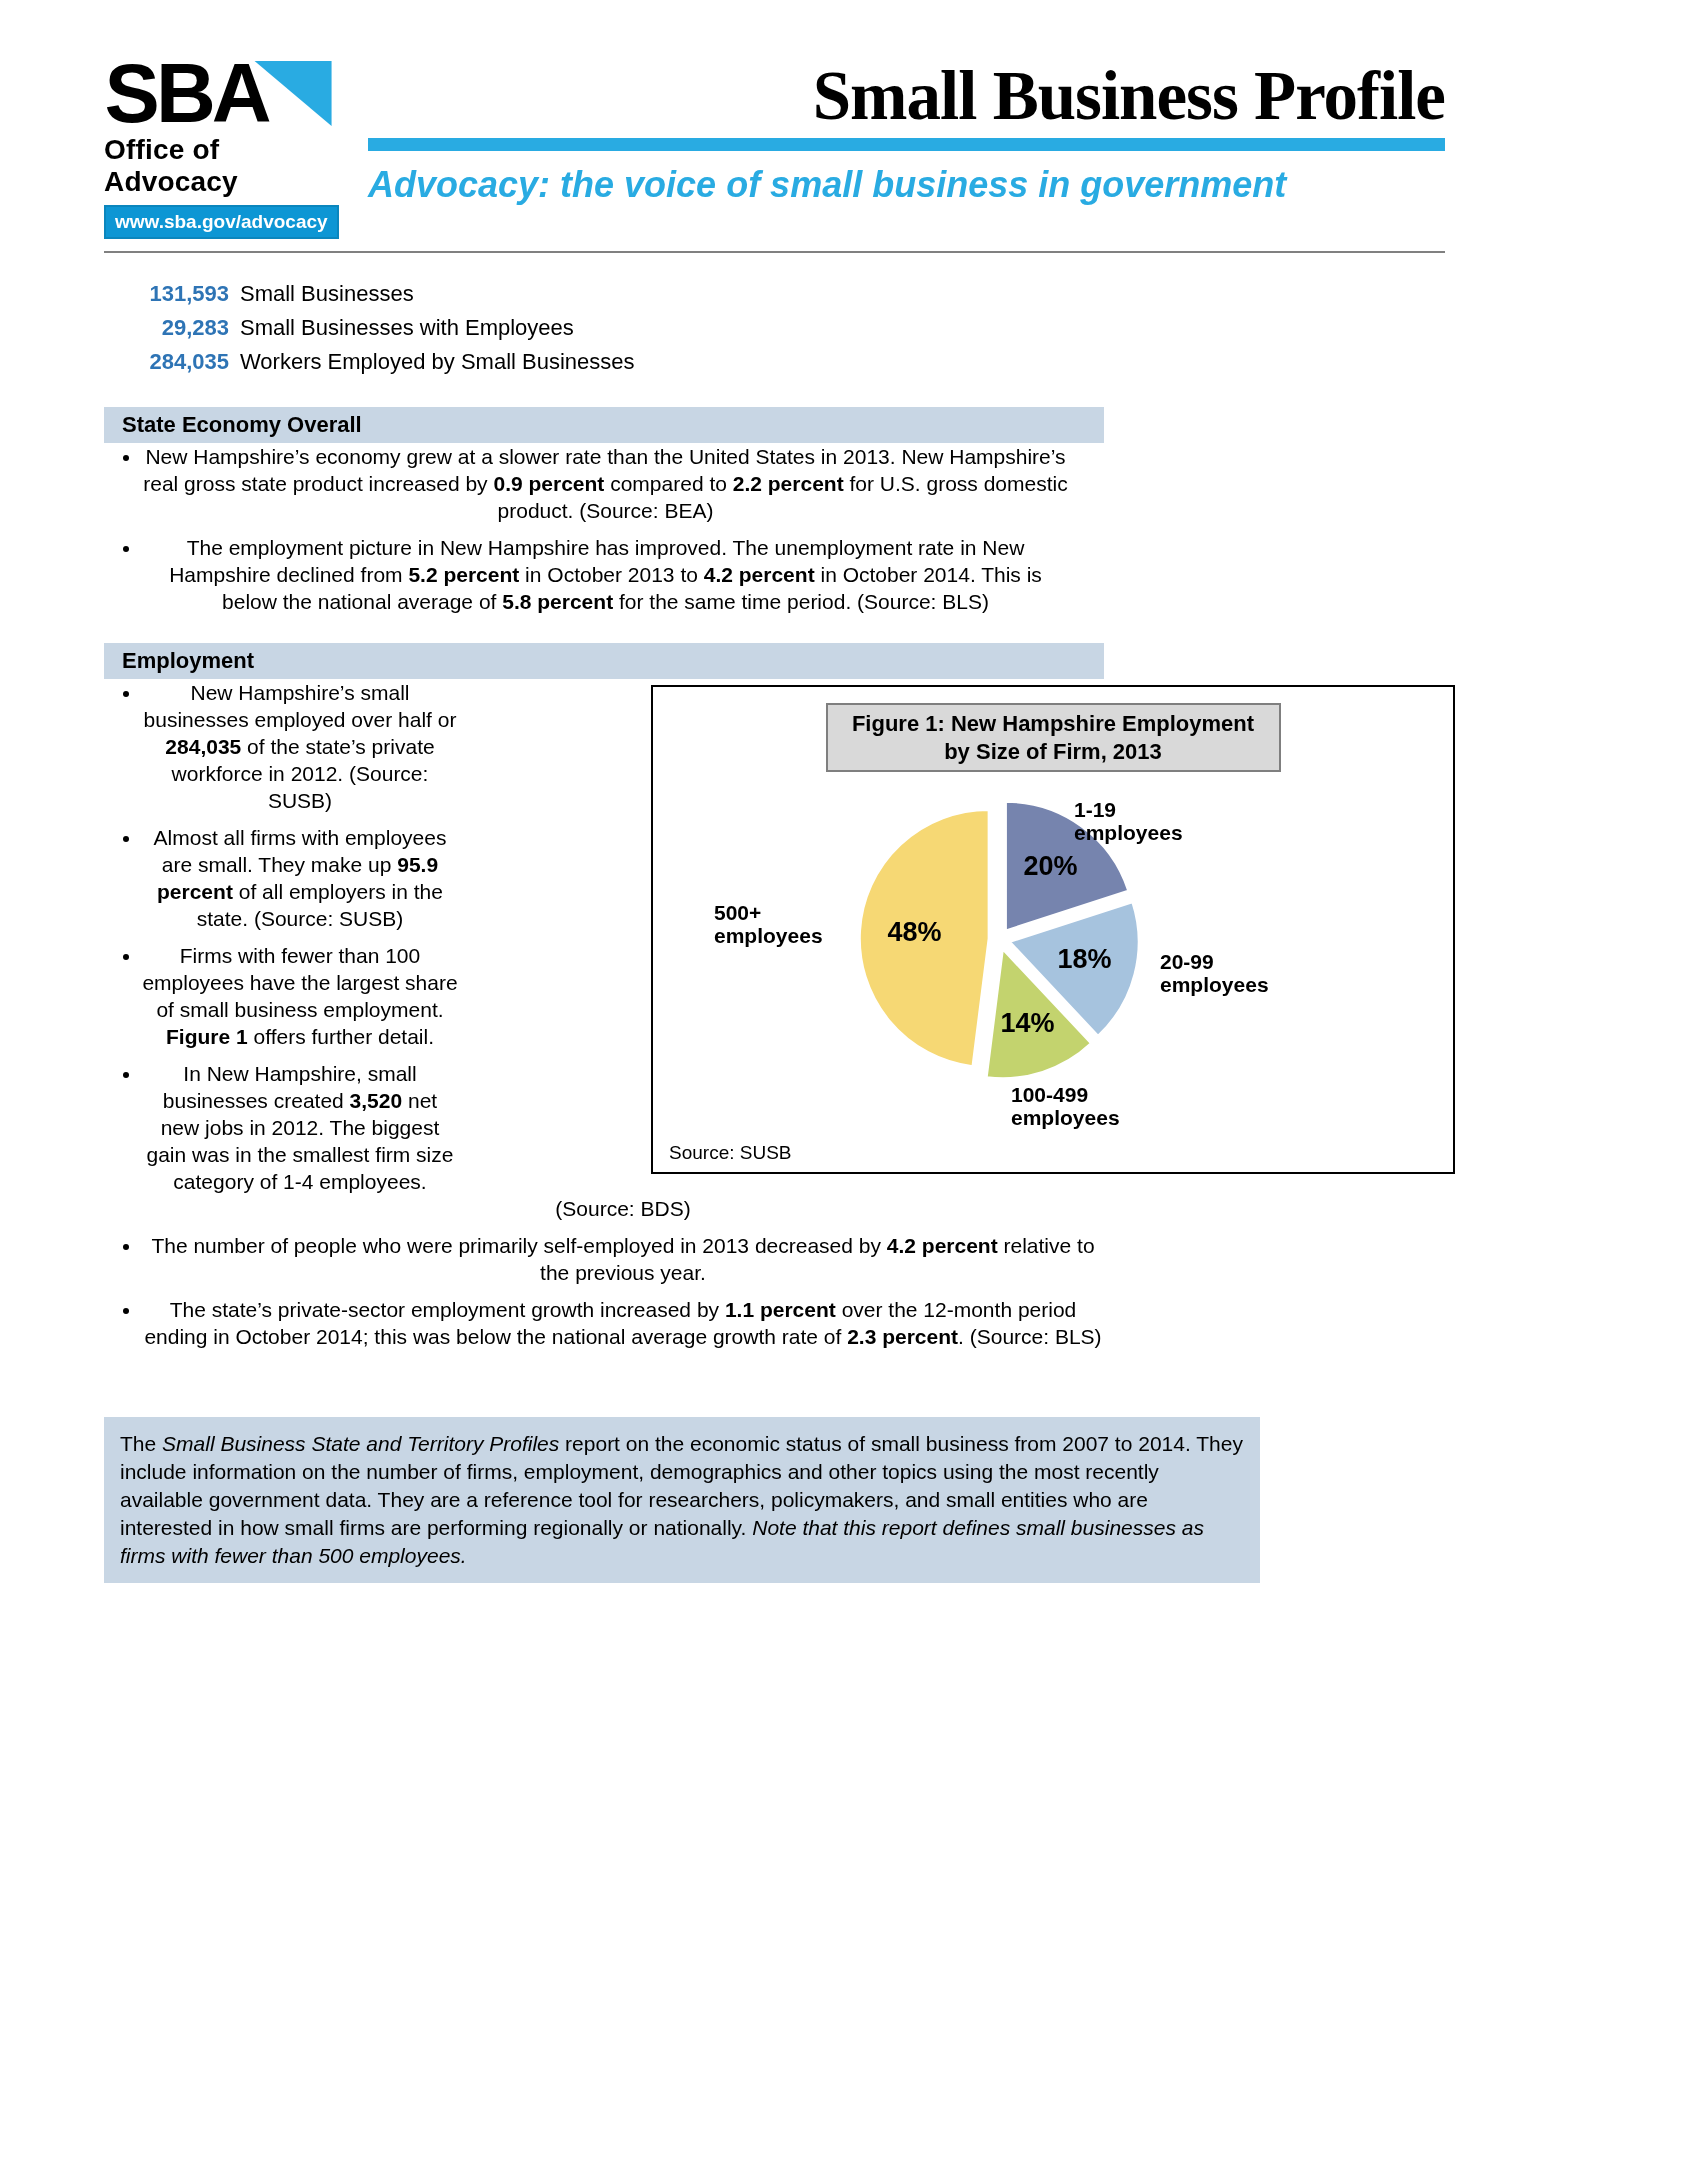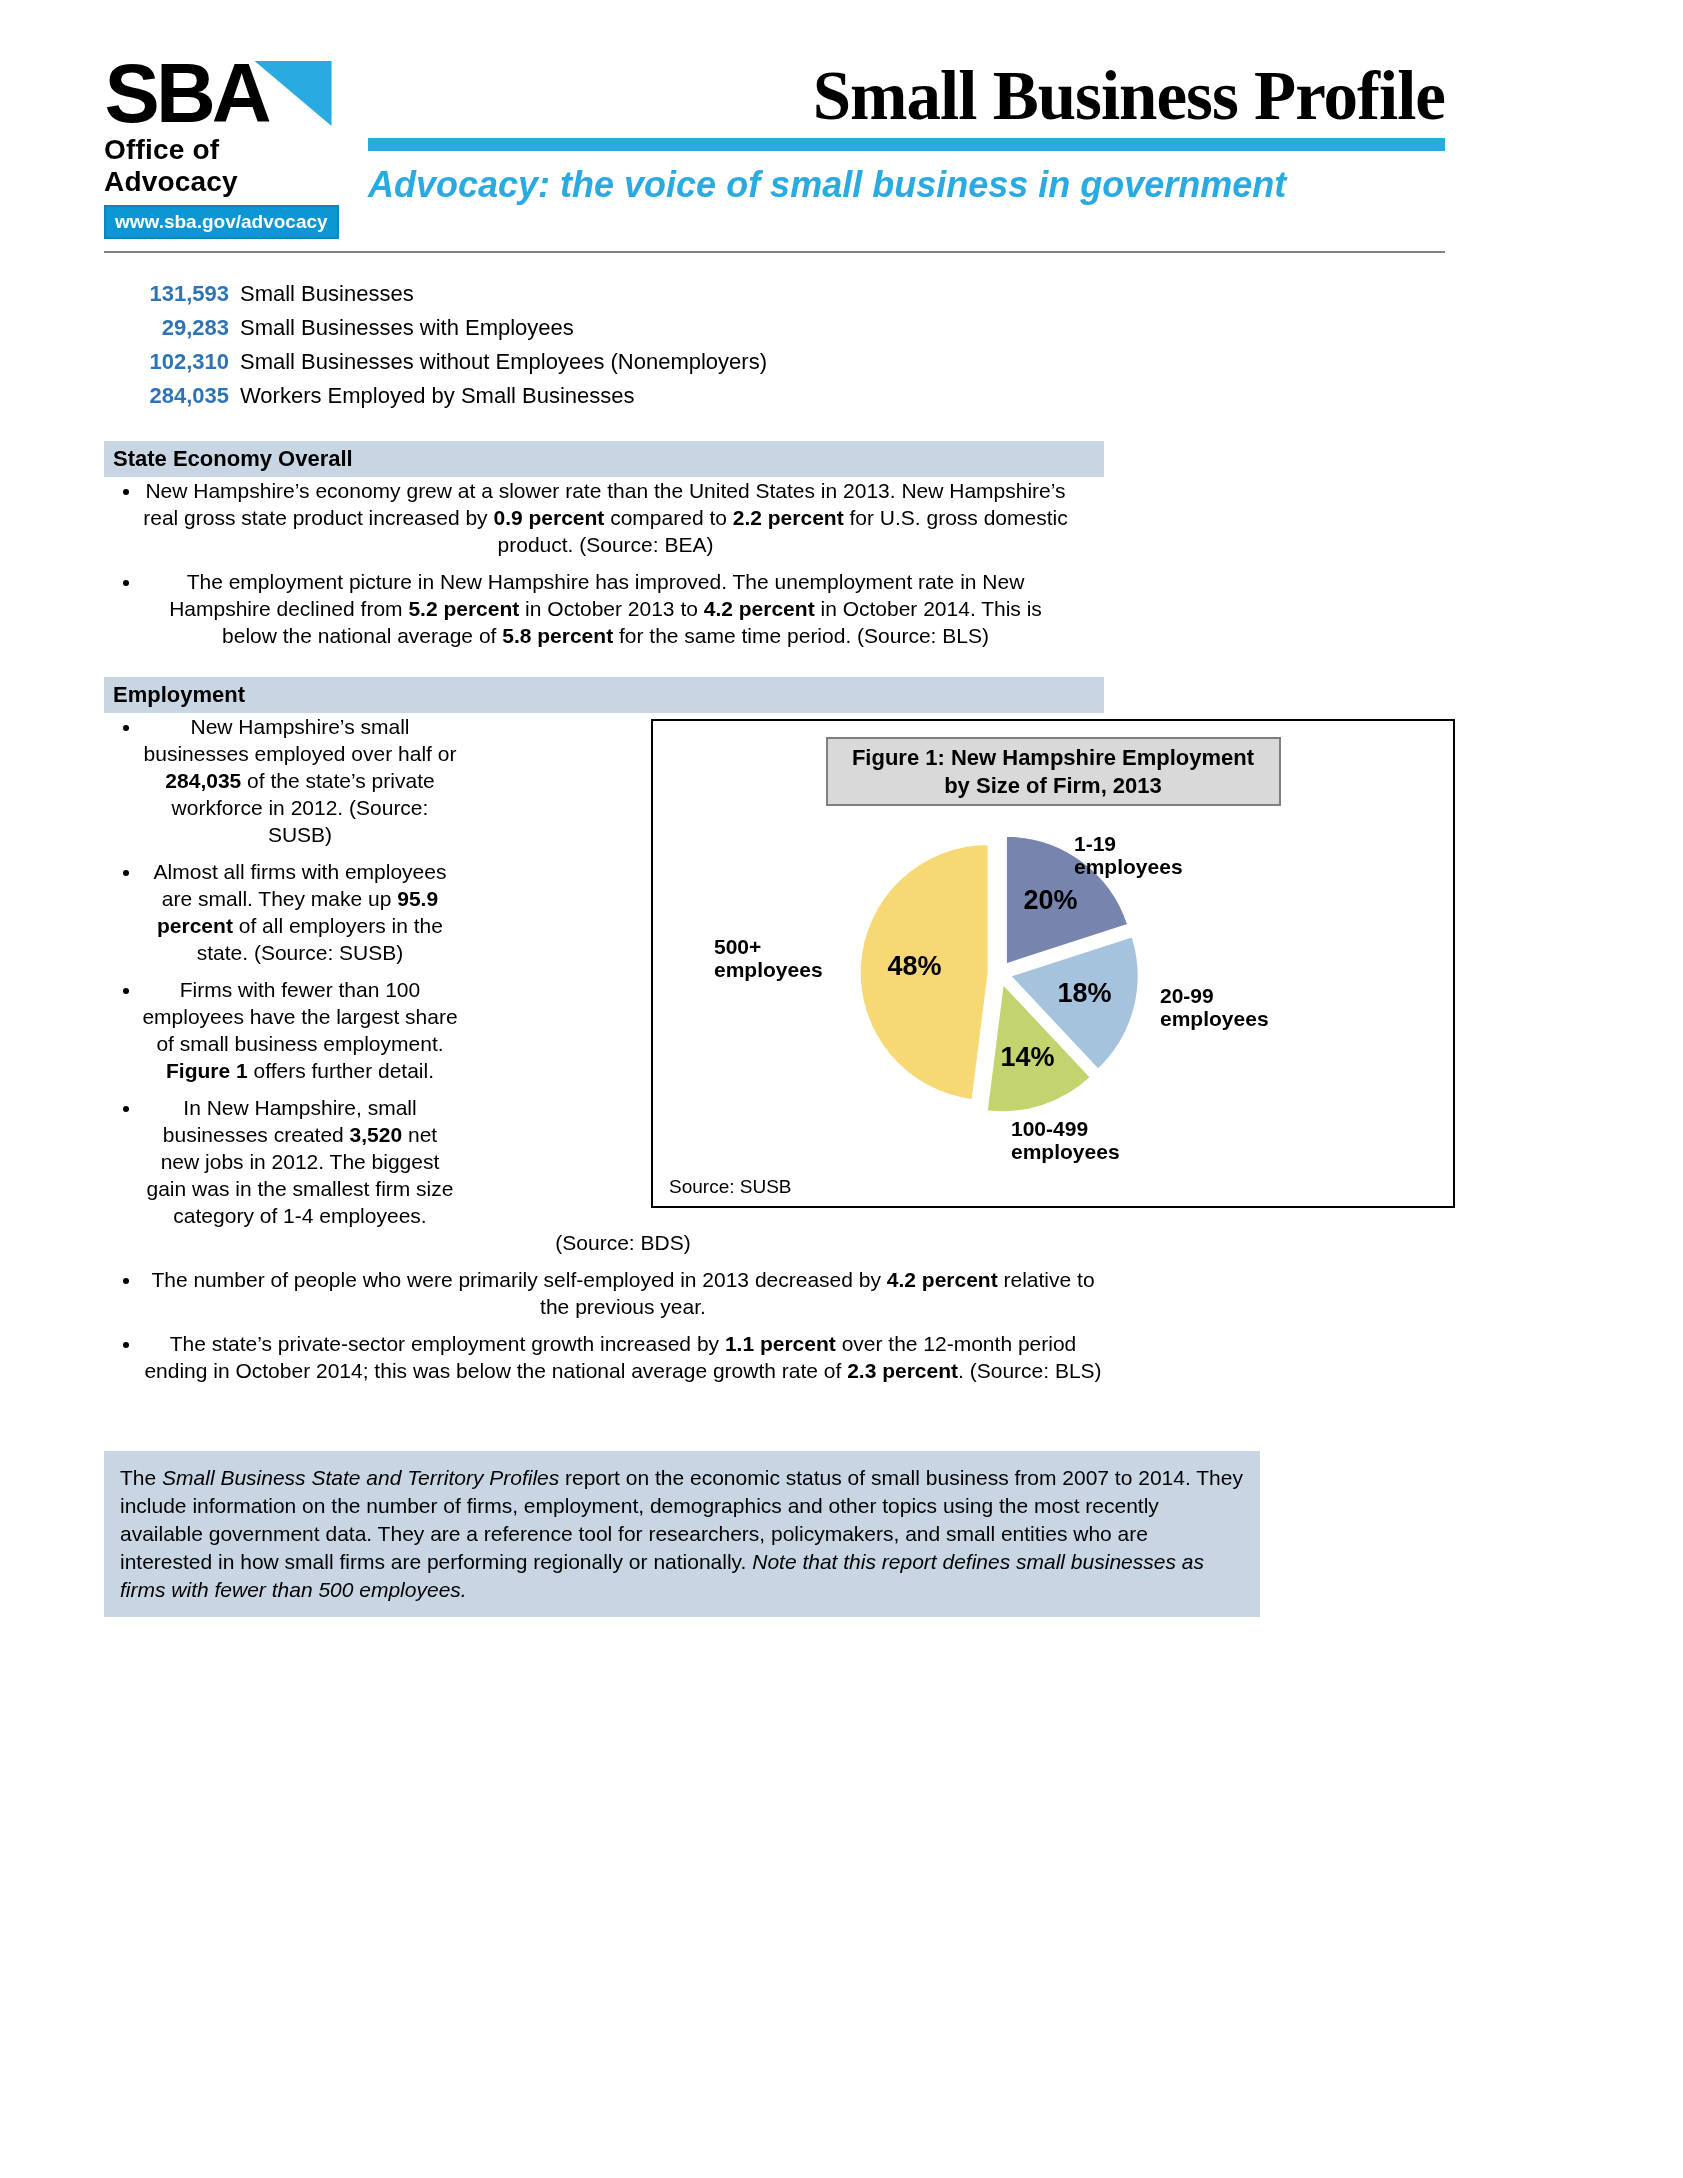--- a/index.html
+++ b/index.html
@@ -25,21 +25,21 @@
              margin-top:13px; white-space:nowrap; }
   
   h1.state { font-size:66px; font-weight:bold; margin-top:44px; letter-spacing:-0.5px; }
   .title-rule { border:none; border-top:2px solid #808080; margin-top:12px; }
   .stats { margin-top:24px; }
   .stat-row { display:flex; font-size:22px; line-height:34px; }
   .stat-value { width:125px; text-align:right; font-weight:bold; color:#2e74b5; }
   .stat-label { margin-left:11px; }
   
   .section-bar { width:1000px; background:#c8d6e4; font-weight:bold; font-size:22px;
-                 padding:5px 9px; margin-top:28px; }
+                 padding:5px 18px; margin-top:28px; }
   .bullets { margin:0 0 0; padding:0 35px 0 38px; width:1000px; list-style:disc outside;text-align:center; }
   .bullets li { font-size:21px; line-height:27px; margin-bottom:10px; }
   .employment-section { width:1000px; }
   .employment-section::after { content:""; display:block; clear:both; }
   .employment-section .bullets { width:auto; padding-right:0; }
   
   .figure-box { float:right; width:804px; margin:6px -351px 14px 193px;
                 border:2px solid #000; padding:16px 0 8px; background:#fff; }
   .figure-title { width:455px; margin:0 auto; background:#d9d9d9; border:2px solid #7f7f7f;
                   font-weight:bold; font-size:22px; line-height:1.25; text-align:center;
@@ -82,24 +82,20 @@
   <section class="stats">
     <div class="stat-row">
       <span class="stat-value">131,593</span>
       <span class="stat-label">Small Businesses</span>
     </div>
     <div class="stat-row">
       <span class="stat-value">29,283</span>
       <span class="stat-label">Small Businesses with Employees</span>
     </div>
     <div class="stat-row">
-      <span class="stat-value">102,310</span>
-      <span class="stat-label">Small Businesses without Employees (Nonemployers)</span>
-    </div>
-    <div class="stat-row">
       <span class="stat-value">284,035</span>
       <span class="stat-label">Workers Employed by Small Businesses</span>
     </div>
   </section>
 
   <div class="section-bar">State Economy Overall</div>
   <ul class="bullets">
     <li><span>New Hampshire’s economy grew at a slower rate than the United States in 2013. New Hampshire’s real gross state product increased by </span><span class="seg-b">0.9 percent</span><span> compared to </span><span class="seg-b">2.2 percent</span><span> for U.S. gross domestic product. (Source: BEA)</span></li>
     <li><span>The employment picture in New Hampshire has improved. The unemployment rate in New Hampshire declined from </span><span class="seg-b">5.2 percent</span><span> in October 2013 to </span><span class="seg-b">4.2 percent</span><span> in October 2014. This is below the national average of </span><span class="seg-b">5.8 percent</span><span> for the same time period. (Source: BLS)</span></li>
   </ul>

